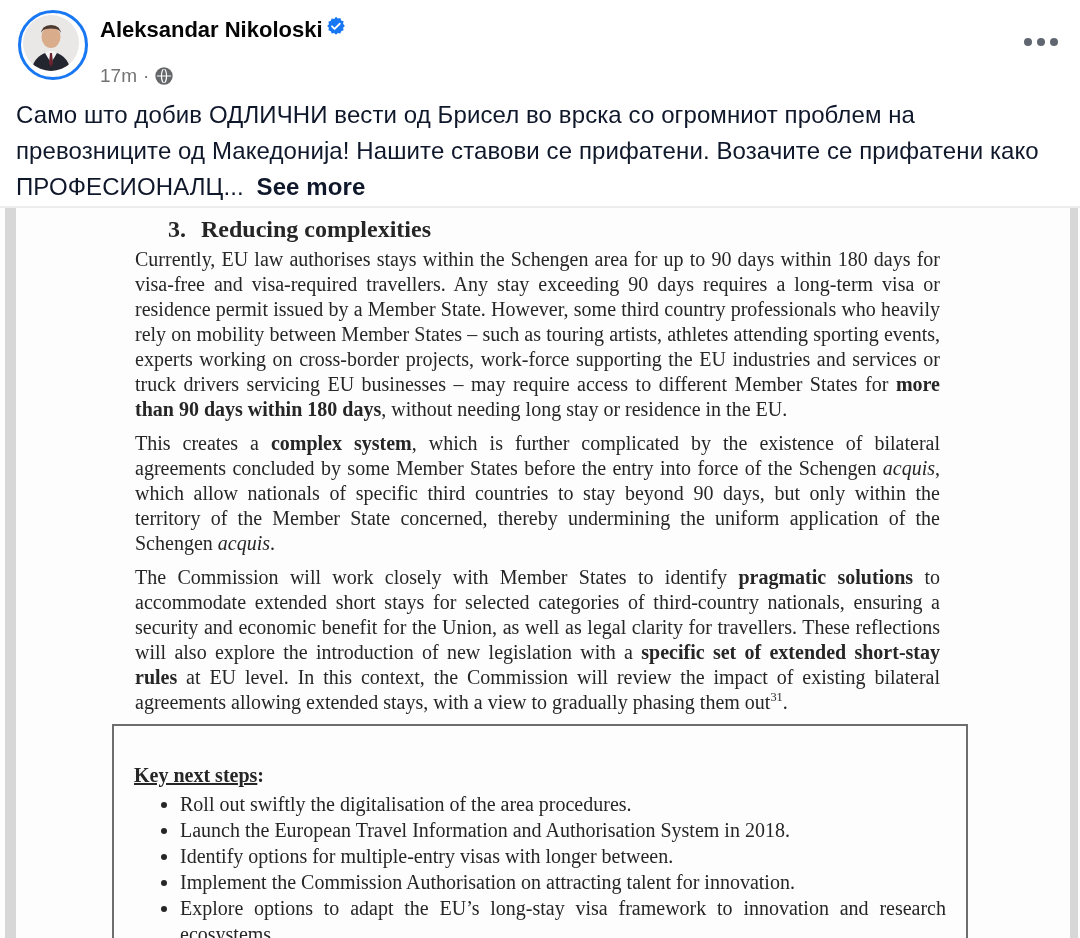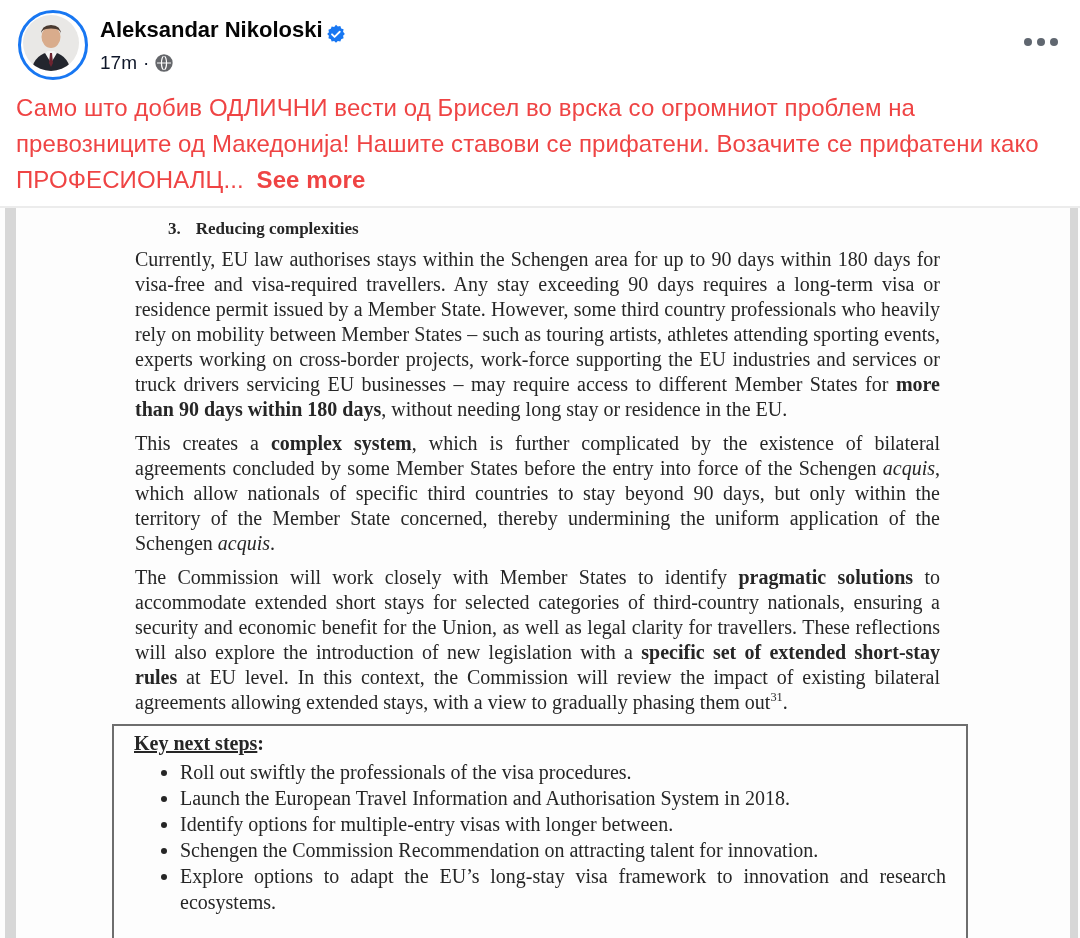--- a/index.html
+++ b/index.html
@@ -12,34 +12,34 @@
   .post{ width:1080px; height:938px; position:relative; background:#fff; }
 
   
   .header{ display:flex; align-items:flex-start; padding:10px 16px 0 18px; }
   .avatar-ring{
     width:60px; height:60px; border:3px solid #1877F2; border-radius:50%;
     padding:2px; flex:0 0 auto; cursor:pointer; background:#fff;
   }
   .avatar-ring svg{ width:56px; height:56px; border-radius:50%; display:block; }
   .header-text{ margin-left:12px; padding-top:6px; flex:1 1 auto; min-width:0; }
-  .author-row{ display:flex; align-items:flex-end; gap:3px; }
+  .author-row{ display:flex; align-items:flex-start; gap:3px; }
   .author{ font-size:22px; font-weight:700; color:#050505; line-height:28px; cursor:pointer; }
   .badge{ width:20px; height:20px; display:inline-block; }
-  .meta-row{ display:flex; align-items:center; gap:6px; margin-top:8px;
-             color:#0f172a; font-size:19px; line-height:22px; }
+  .meta-row{ display:flex; align-items:center; gap:6px; margin-top:21px;
+             color:#737373; font-size:19px; line-height:22px; }
   .meta-row .ts{ cursor:pointer; }
   .menu{ margin-left:auto; margin-top:22px; display:flex; gap:5px; padding:6px;
          border-radius:18px; cursor:pointer; }
   .menu .dot{ width:8px; height:8px; border-radius:50%; background:#606770; }
 
   
   .post-text{
     padding:10px 16px 0 16px;
-    font-size:24px; line-height:36px; color:#ef4444;
+    font-size:24px; line-height:36px; color:#0f172a;
     letter-spacing:0.1px;
   }
   .see-more{ font-weight:700; cursor:pointer; margin-left:6px; }
 
   
   .attachment{
     position:absolute; left:0; top:206px; width:1080px; height:732px;
     background:#fdfdfd; overflow:hidden; cursor:pointer;
     border-top:2px solid #ececec;
   }
@@ -48,33 +48,33 @@
   .edge.right{ right:2px; width:8px; }
 
   .doc{
     position:absolute; left:135px; right:130px; top:0;
     padding-top:8px;
     font-family:"Liberation Serif", serif;
     font-size:20px; line-height:25px; color:#262626;
     text-align:justify;
   }
   .doc-heading{
-    font-weight:bold; font-size:17px; line-height:26px;
+    font-weight:bold; font-size:24px; line-height:26px;
     margin:0 0 5px 33px; text-align:left;
   }
   .doc-heading .num{ margin-right:15px; }
   .doc p{ margin:0 10px 9px 0; }
 
   .key-box{
     margin:9px -18px 0 -23px;
     border:2px solid #6e6e6e;
     padding:5px 20px 30px 20px;
     min-height:220px;
   }
-  .key-title{ font-size:20px; line-height:25px; text-align:left; }
+  .key-title{ font-size:20px; line-height:25px; text-align:left;margin-top:32px; }
   .key-box ul{ margin:3px 0 0 0; padding-left:46px; list-style:disc outside; }
   .key-box li{ line-height:26px; text-align:justify; }
 
   .b{ font-weight:bold; }
   .i{ font-style:italic; }
   .u{ text-decoration:underline; }
   sup{ font-size:0.62em; line-height:0; }
 </style>
 </head>
 <body>
@@ -131,23 +131,23 @@
         <span class="num">3.</span><span>Reducing complexities</span>
       </div>
 
       <p><span>Currently, EU law authorises stays within the Schengen area for up to 90 days within 180 days for visa-free and visa-required travellers. Any stay exceeding 90 days requires a long-term visa or residence permit issued by a Member State. However, some third country professionals who heavily rely on mobility between Member States – such as touring artists, athletes attending sporting events, experts working on cross-border projects, work-force supporting the EU industries and services or truck drivers servicing EU businesses – may require access to different Member States for </span><span class="b">more than 90 days within 180 days</span><span>, without needing long stay or residence in the EU.</span></p>
       <p><span>This creates a </span><span class="b">complex system</span><span>, which is further complicated by the existence of bilateral agreements concluded by some Member States before the entry into force of the Schengen </span><span class="i">acquis</span><span>, which allow nationals of specific third countries to stay beyond 90 days, but only within the territory of the Member State concerned, thereby undermining the uniform application of the Schengen </span><span class="i">acquis</span><span>.</span></p>
       <p><span>The Commission will work closely with Member States to identify </span><span class="b">pragmatic solutions</span><span> to accommodate extended short stays for selected categories of third-country nationals, ensuring a security and economic benefit for the Union, as well as legal clarity for travellers. These reflections will also explore the introduction of new legislation with a </span><span class="b">specific set of extended short-stay rules</span><span> at EU level. In this context, the Commission will review the impact of existing bilateral agreements allowing extended stays, with a view to gradually phasing them out</span><sup>31</sup><span>.</span></p>
 
       <div class="key-box">
         <div class="key-title"><span class="b u">Key next steps</span><span class="b">:</span></div>
         <ul>
-          <li>Roll out swiftly the professionals of the visa procedures.</li>
+          <li>Roll out swiftly the digitalisation of the area procedures.</li>
           <li>Launch the European Travel Information and Authorisation System in 2018.</li>
           <li>Identify options for multiple-entry visas with longer between.</li>
-          <li>Schengen the Commission Recommendation on attracting talent for innovation.</li>
+          <li>Implement the Commission Authorisation on attracting talent for innovation.</li>
           <li>Explore options to adapt the EU’s long-stay visa framework to innovation and research ecosystems.</li>
         </ul>
       </div>
     </div>
   </div>
 
 </div>
 
 </body></html>

